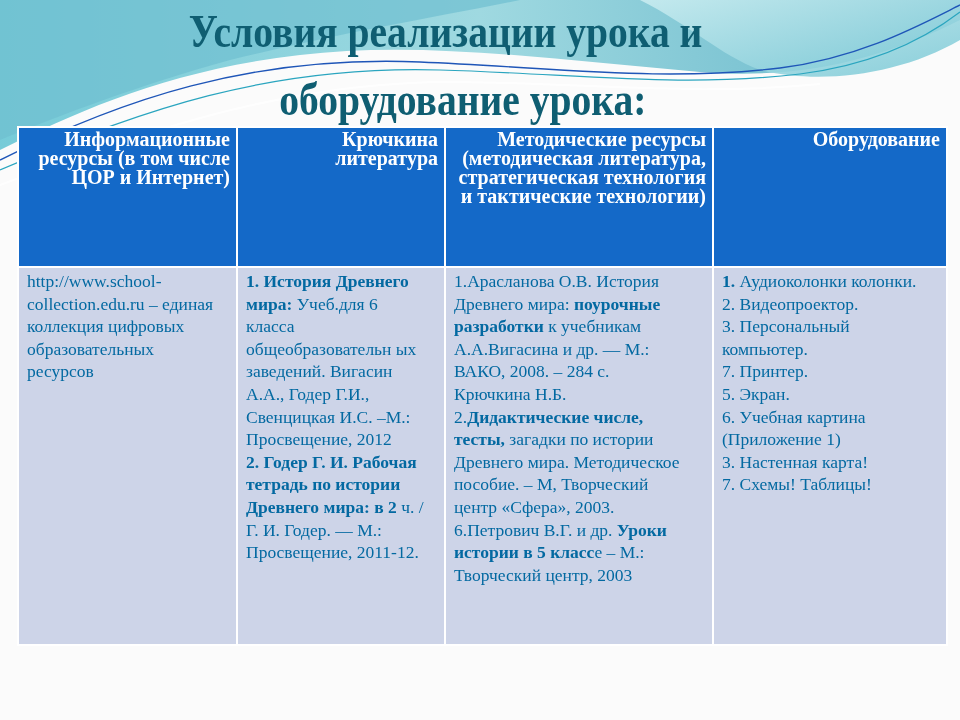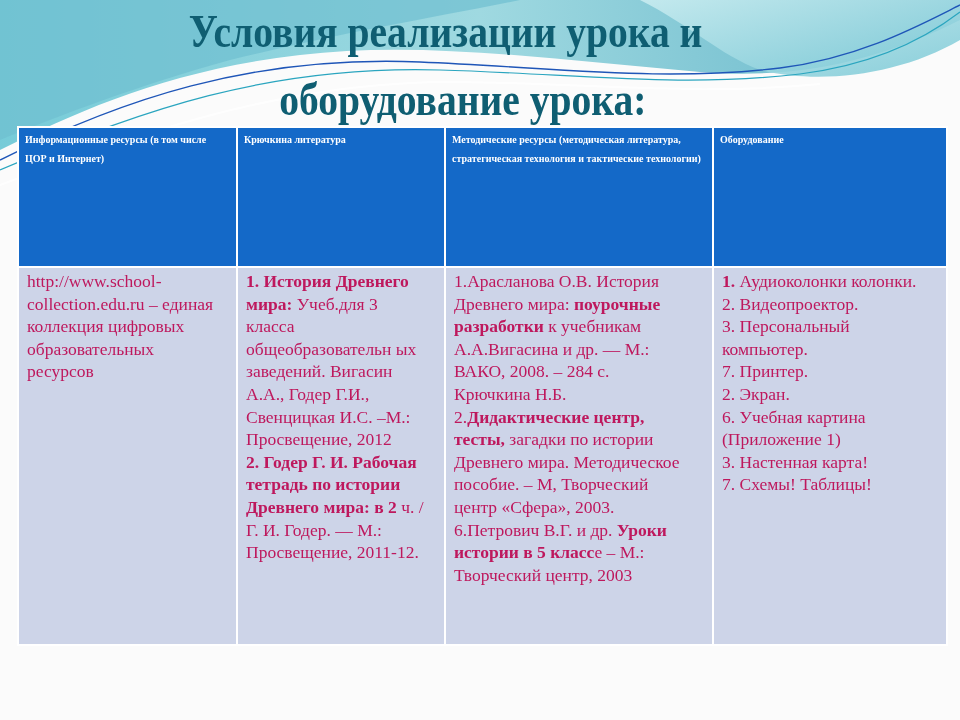--- a/index.html
+++ b/index.html
@@ -19,26 +19,26 @@
   .title .l1 { display:block; position:relative; left:-40px; top:0px; }
   .title .l2 { display:block; position:relative; left:-20px; top:4px; }
   table.res {
     position:absolute; left:19px; top:126px; width:929px; z-index:2;
     border-collapse:separate; border-spacing:2px 2px; table-layout:fixed;
     background:#ffffff;
     margin-left:-2px;
   }
   table.res th {
     background:#1469c8; color:#ffffff; font-weight:bold;
-    font-size:10px; line-height:19px; vertical-align:top; text-align:left;
+    font-size:20px; line-height:19px; vertical-align:top; text-align:right;
     padding:2px 6px 0 6px; height:136px;
     font-family:"Liberation Serif", serif;
   }
   table.res td {
-    background:#cdd4e8; color:#be185d; font-size:17.5px; line-height:22.6px;
+    background:#cdd4e8; color:#0369a1; font-size:17.5px; line-height:22.6px;
     vertical-align:top; text-align:left; padding:2px 20px 2px 8px; height:372px;
     font-family:"Liberation Serif", serif;
   }
   td b { font-weight:bold; }
 </style>
 </head>
 <body>
 
 <svg class="bg-wave" viewBox="0 0 960 300" preserveAspectRatio="none">
   <defs>
@@ -79,34 +79,34 @@
       <th>Методические ресурсы (методическая литература, стратегическая технология и тактические технологии)</th>
       <th>Оборудование</th>
     </tr>
   </thead>
   <tbody>
     <tr>
       <td>
         <span>http://www.school-collection.edu.ru</span><span> – единая коллекция цифровых образовательных ресурсов</span>
       </td>
       <td>
-        <b>1. История Древнего мира:</b><span> Учеб.для 3 класса общеобразовательн ых заведений. Вигасин А.А., Годер Г.И., Свенцицкая И.С. –М.: Просвещение, 2012</span><br>
+        <b>1. История Древнего мира:</b><span> Учеб.для 6 класса общеобразовательн ых заведений. Вигасин А.А., Годер Г.И., Свенцицкая И.С. –М.: Просвещение, 2012</span><br>
         <b>2. Годер Г. И. Рабочая тетрадь по истории Древнего мира: в 2</b><span> ч. / Г. И. Годер. — М.: Просвещение, 2011-12.</span>
       </td>
       <td>
         <span>1.Арасланова О.В. История Древнего мира: </span><b>поурочные разработки</b><span> к учебникам А.А.Вигасина и др. — М.: ВАКО, 2008. – 284 с.</span><br>
         <span>Крючкина Н.Б.</span><br>
-        <span>2.</span><b>Дидактические центр, тесты,</b><span> загадки по истории Древнего мира. Методическое пособие. – М, Творческий центр «Сфера», 2003.</span><br>
+        <span>2.</span><b>Дидактические числе, тесты,</b><span> загадки по истории Древнего мира. Методическое пособие. – М, Творческий центр «Сфера», 2003.</span><br>
         <span>6.Петрович В.Г. и др. </span><b>Уроки истории в 5 класс</b><span>е – М.: Творческий центр, 2003</span>
       </td>
       <td>
         <div><b>1.</b><span> Аудиоколонки колонки.</span></div>
         <div>2. Видеопроектор.</div>
         <div>3. Персональный компьютер.</div>
         <div>7. Принтер.</div>
-        <div>2. Экран.</div>
+        <div>5. Экран.</div>
         <div>6. Учебная картина (Приложение 1)</div>
         <div>3. Настенная карта!</div>
         <div>7. Схемы! Таблицы!</div>
       </td>
     </tr>
   </tbody>
 </table>
 
 </body></html>

